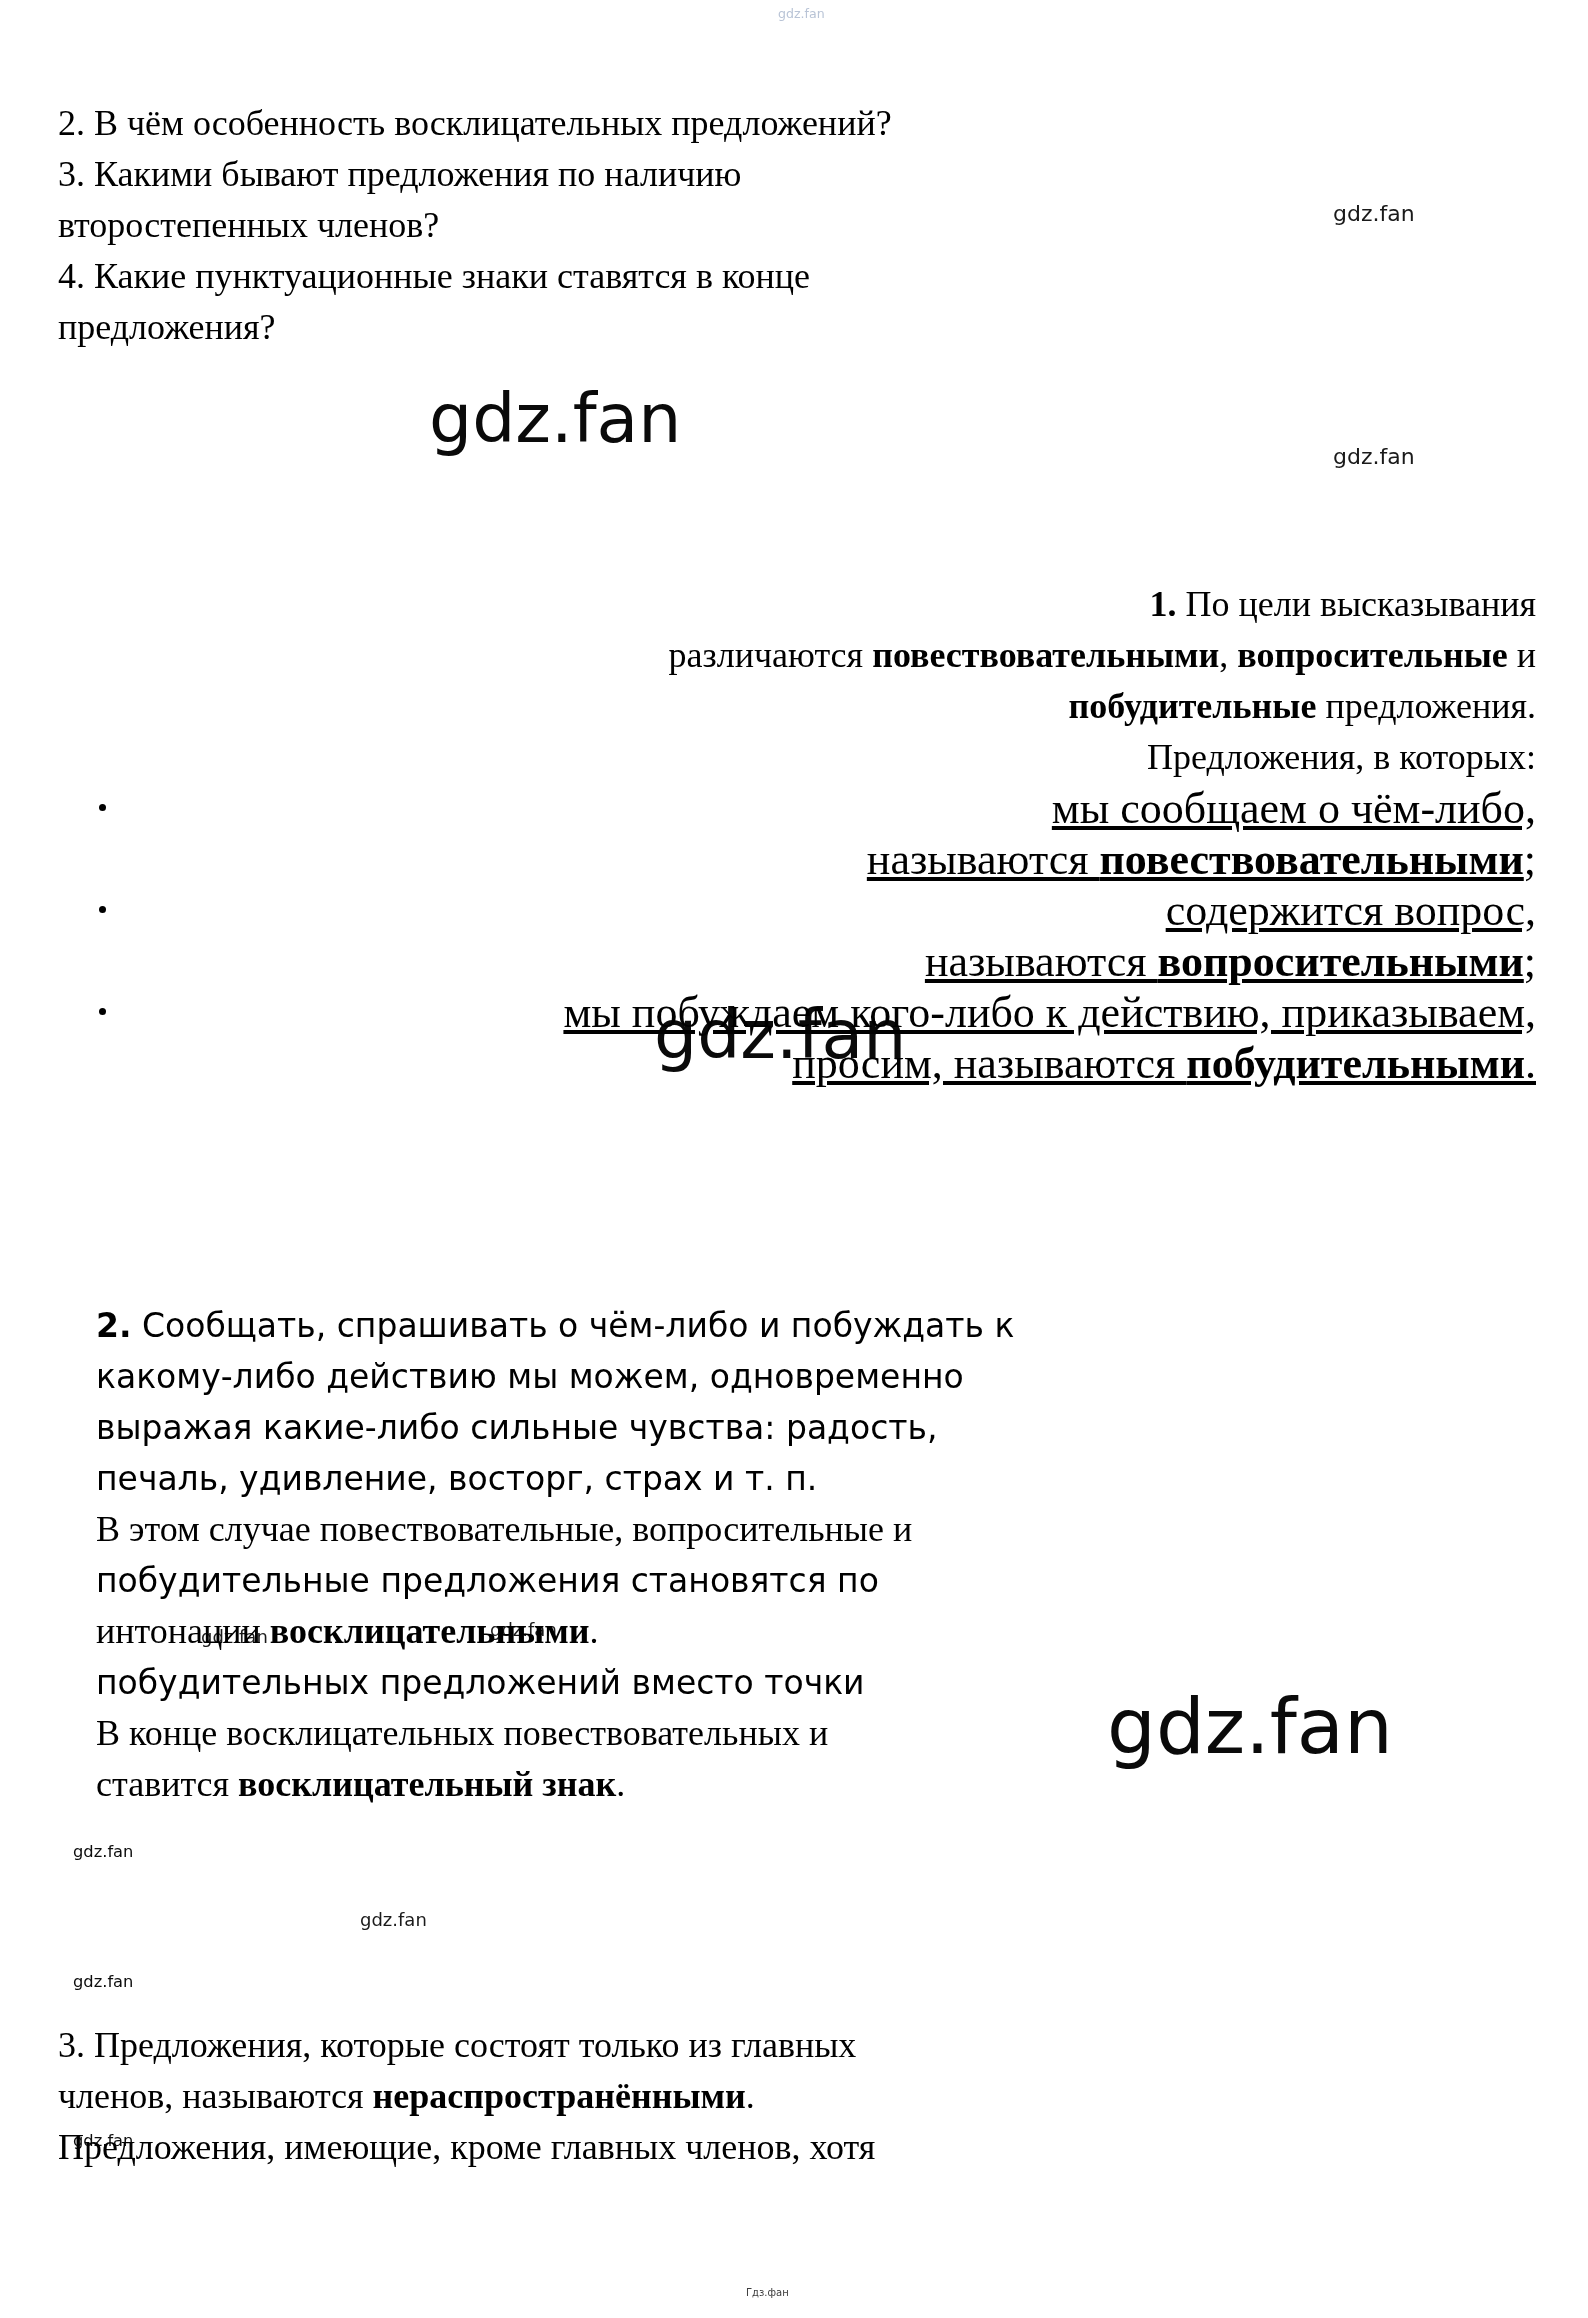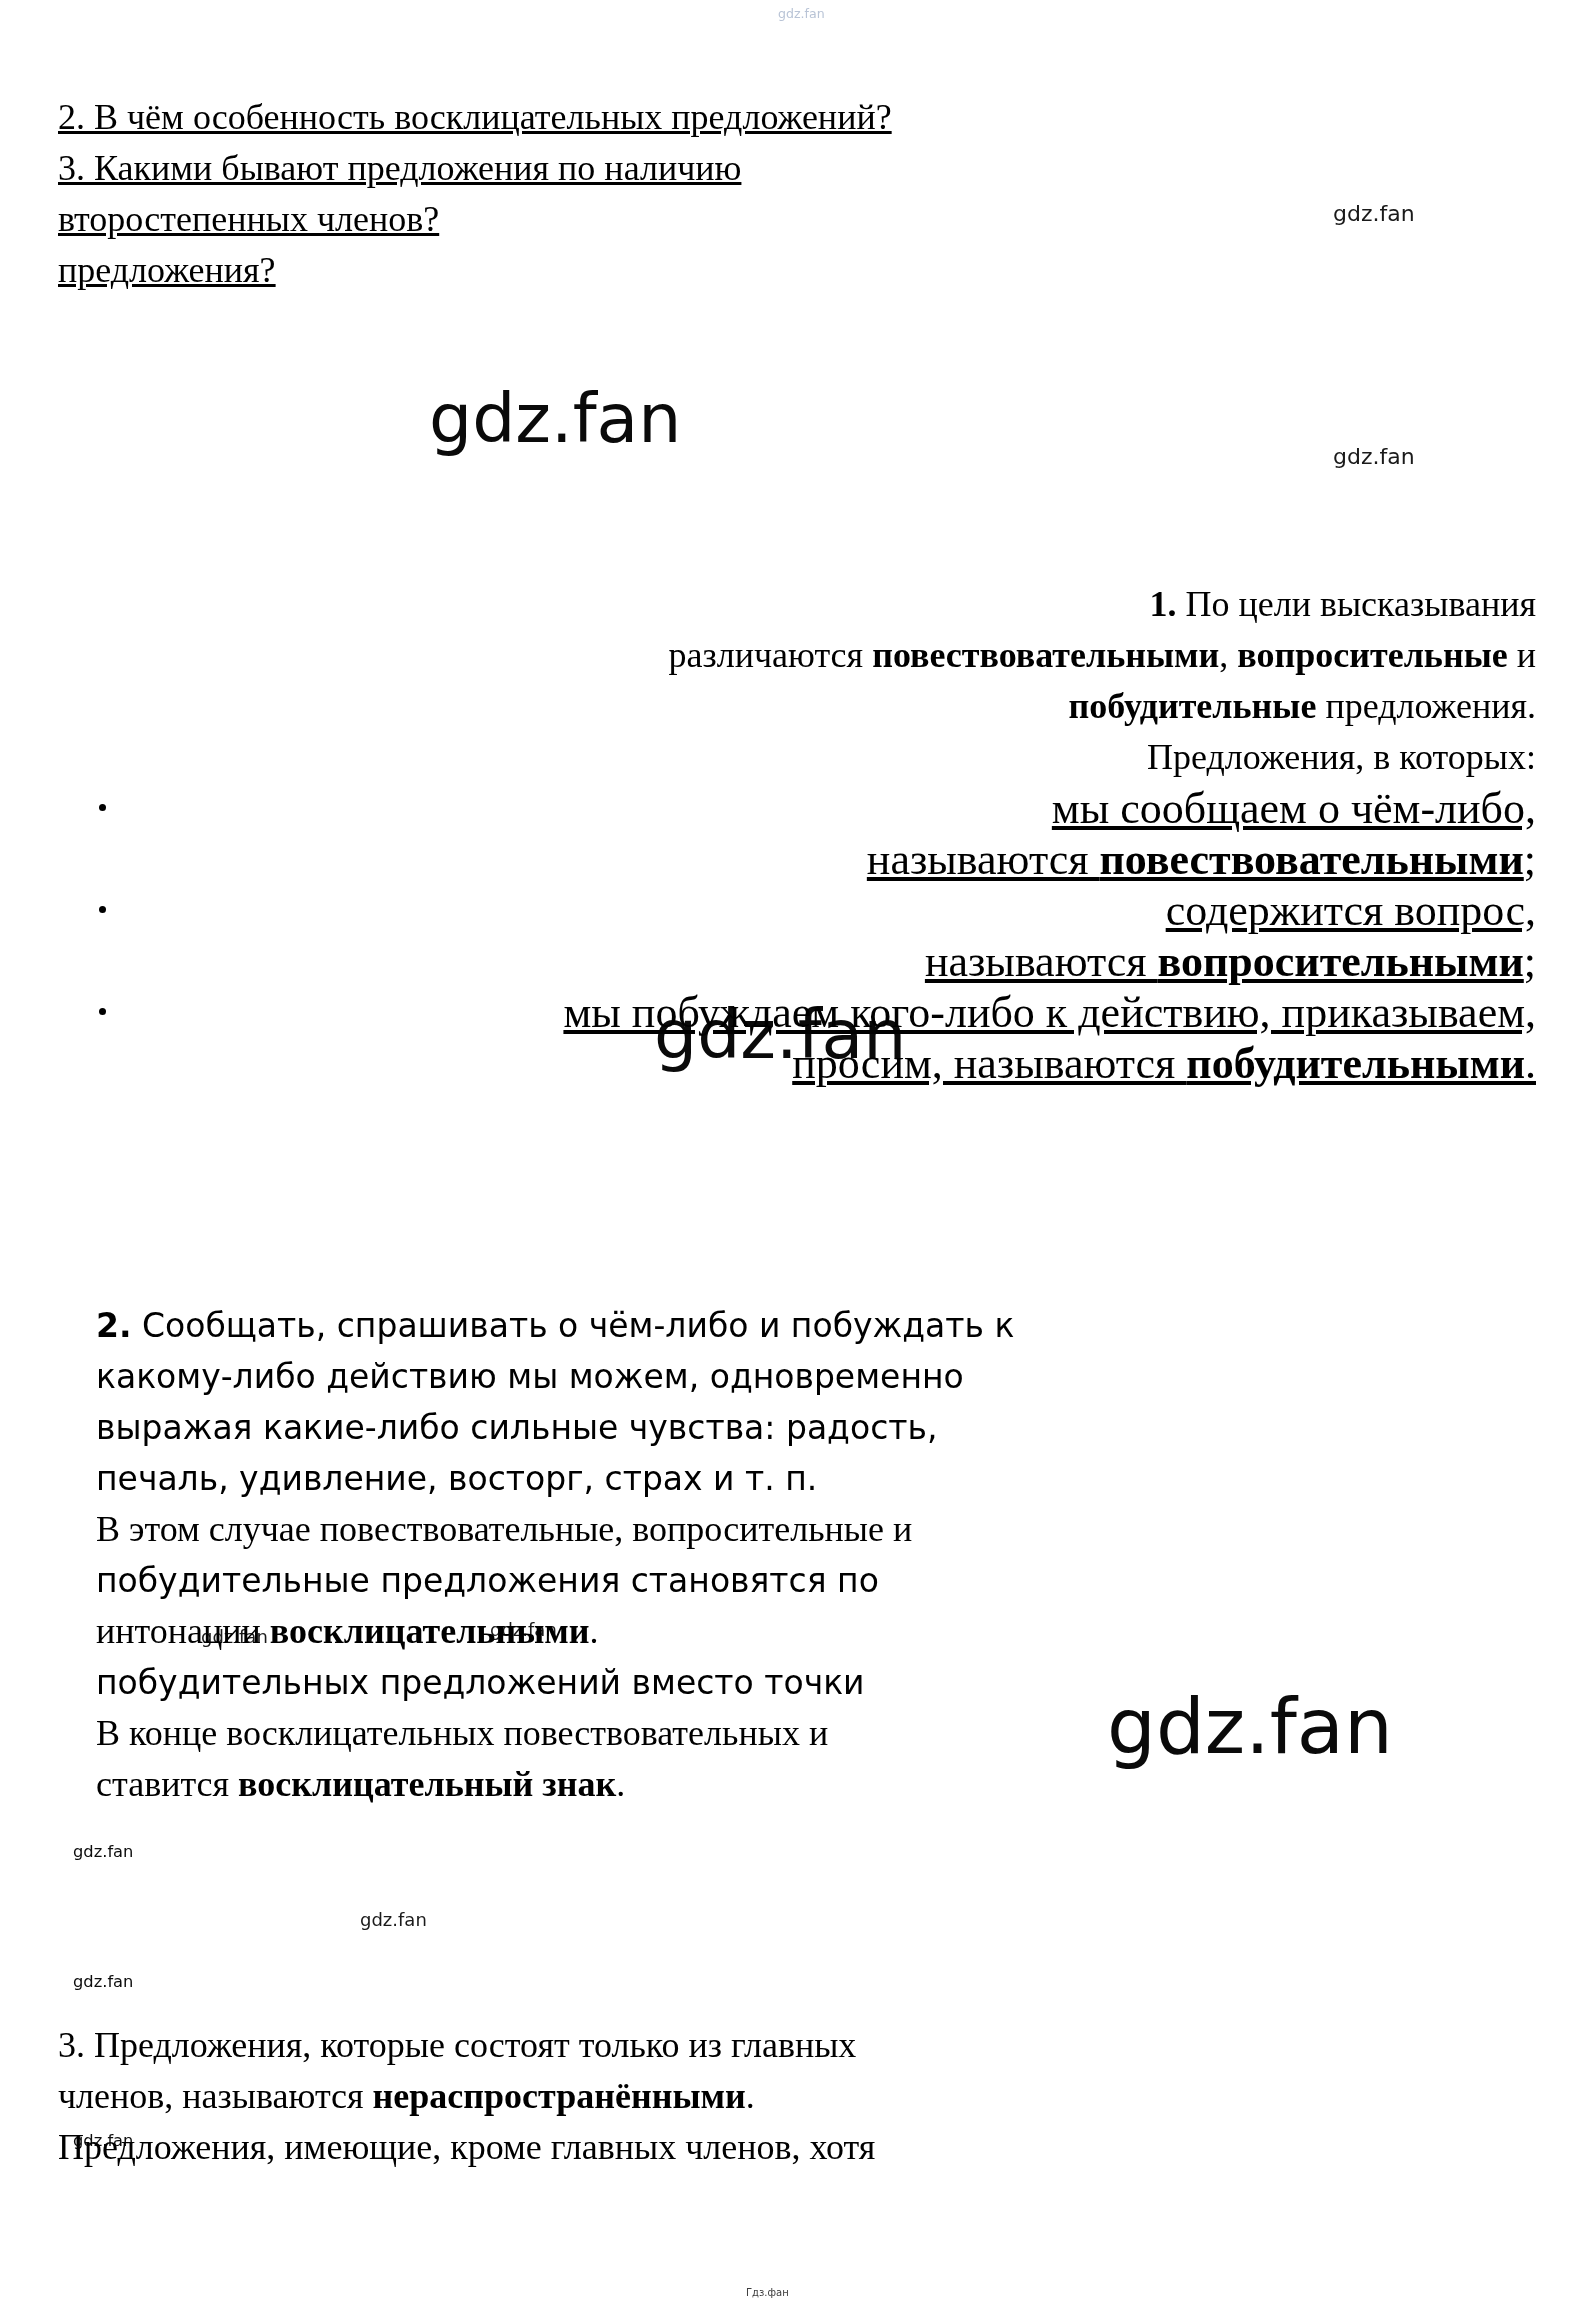--- a/index.html
+++ b/index.html
@@ -88,24 +88,25 @@
   <div class="wm wm-big" style="left:654px; top:995px;">gdz.fan</div>
   <div class="wm wm-huge" style="left:1107px; top:1682px;">gdz.fan</div>
   <div class="wm wm-mini" style="left:201px; top:1626px;">gdz.fan</div>
   <div class="wm wm-mini" style="left:490px; top:1619px;">gdz.fan</div>
   <div class="wm" style="left:73px; top:1842px; font-family:'DejaVu Sans',sans-serif; font-size:16.3px;">gdz.fan</div>
   <div class="wm wm-mini" style="left:360px; top:1909px;">gdz.fan</div>
   <div class="wm" style="left:73px; top:1972px; font-family:'DejaVu Sans',sans-serif; font-size:16.3px;">gdz.fan</div>
   <div class="wm" style="left:73px; top:2131px; font-family:'DejaVu Sans',sans-serif; font-size:16.3px;">gdz.fan</div>
   <div class="wm wm-foot" style="left:746px; top:2287px;">Гдз.фан</div>
 
-  <div class="textblock" style="top:92px;text-decoration:underline;">
+  <div class="textblock" style="top:98px;">
     <div class="line">2. В чём особенность восклицательных предложений?</div>
     <div class="line">3. Какими бывают предложения по наличию</div>
     <div class="line">второстепенных членов?</div>
+    <div class="line">4. Какие пунктуационные знаки ставятся в конце</div>
     <div class="line">предложения?</div>
   </div>
 
   <div class="textblock" style="top:579px;text-align:right;">
     <div class="line">
       <b>1.</b><span> По цели высказывания</span>
     </div>
     <div class="line">
       <span>различаются </span><b>повествовательными</b><span>, </span><b>вопросительные</b><span> и</span>
     </div>

